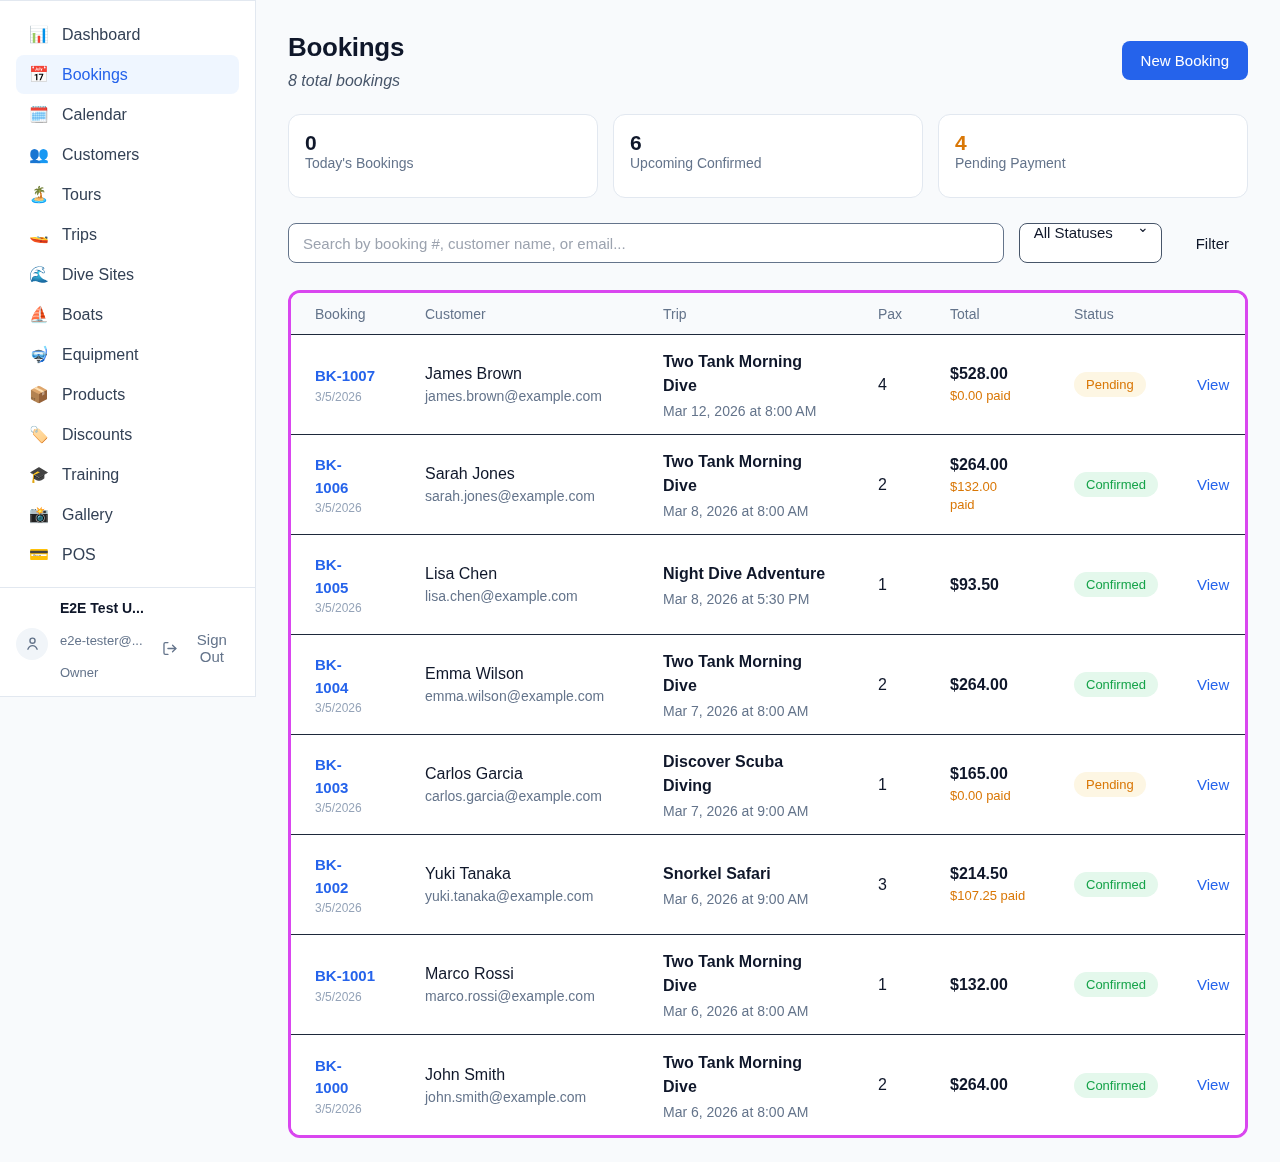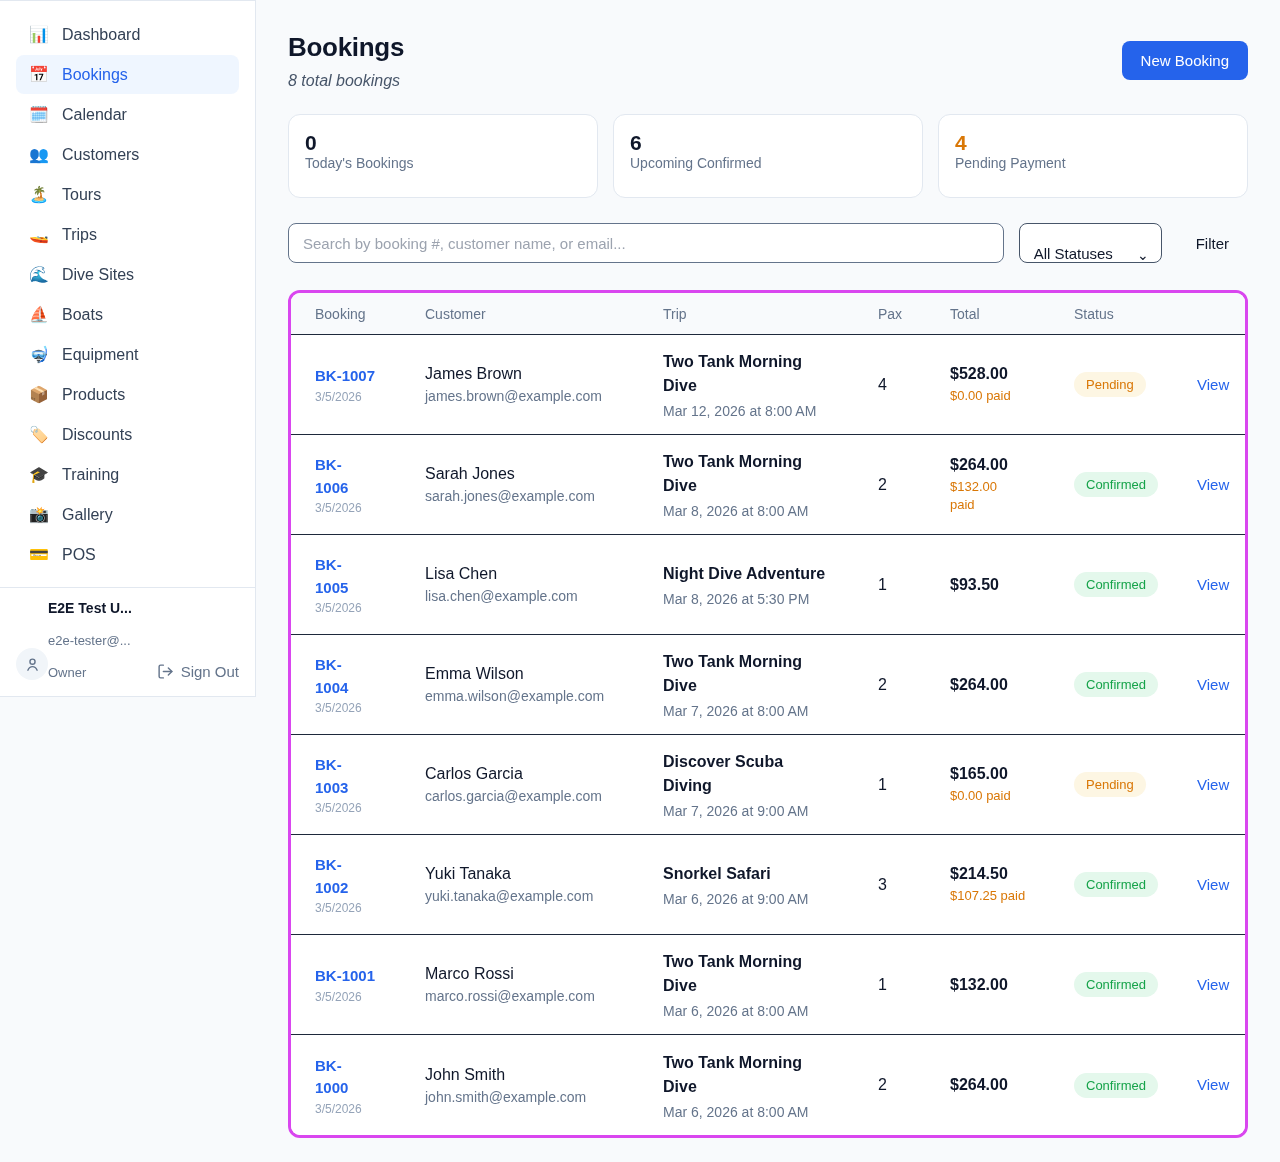--- a/index.html
+++ b/index.html
@@ -27,21 +27,21 @@
   .nav-item {
     display: flex; align-items: center; gap: 12px;
     padding: 10px 12px; border-radius: 8px;
     font-size: 16px; color: #334155; cursor: pointer; margin-bottom: 1px;
   }
   .nav-item.active-true { background: #eff6ff; color: #2563eb; }
   .nav-icon { width: 22px; font-size: 16px; text-align: center; flex: 0 0 22px; }
   .user-section {
     border-top: 1px solid #e2e8f0;
     padding: 12px 16px 16px;
-    display: flex; align-items: flex-end; 
+    display: flex; align-items: center; gap: 12px;
   }
   .avatar {
     width: 32px; height: 32px; border-radius: 50%;
     background: #f1f5f9; flex: 0 0 32px;
     display: flex; align-items: center; justify-content: center;
     margin-top: 7px;
   }
   .user-info { min-width: 0; width: 96px; }
   .user-name { font-size: 14px; font-weight: 700; color: #0f172a; white-space: nowrap; overflow: hidden; }
   .user-email { font-size: 13px; color: #64748b; margin-top: 17px; white-space: nowrap; overflow: hidden; }
@@ -77,21 +77,21 @@
   .search-input {
     flex: 1; height: 40px; background: #ffffff;
     border: 1px solid #64748b; border-radius: 8px;
     padding: 0 14px; font-size: 15px; color: #0f172a;
     font-family: "Liberation Sans", sans-serif;
   }
   .search-input::placeholder { color: #9ca3af; }
   .select-box {
     height: 40px; width: 143px; background: #ffffff;
     border: 1px solid #475569; border-radius: 8px;
-    display: flex; align-items: flex-end; justify-content: space-between;
+    display: flex; align-items: flex-start; justify-content: space-between;
     padding: 0 12px 0 14px; font-size: 15px; color: #0f172a; cursor: pointer;
   }
   .chevron { font-size: 14px; color: #0f172a; line-height: 1; margin-top: -4px; }
   .filter-btn {
     background: none; border: none; cursor: pointer;
     font-size: 15px; color: #0f172a; padding: 0 19px;
     font-family: "Liberation Sans", sans-serif;
   }
 
   

